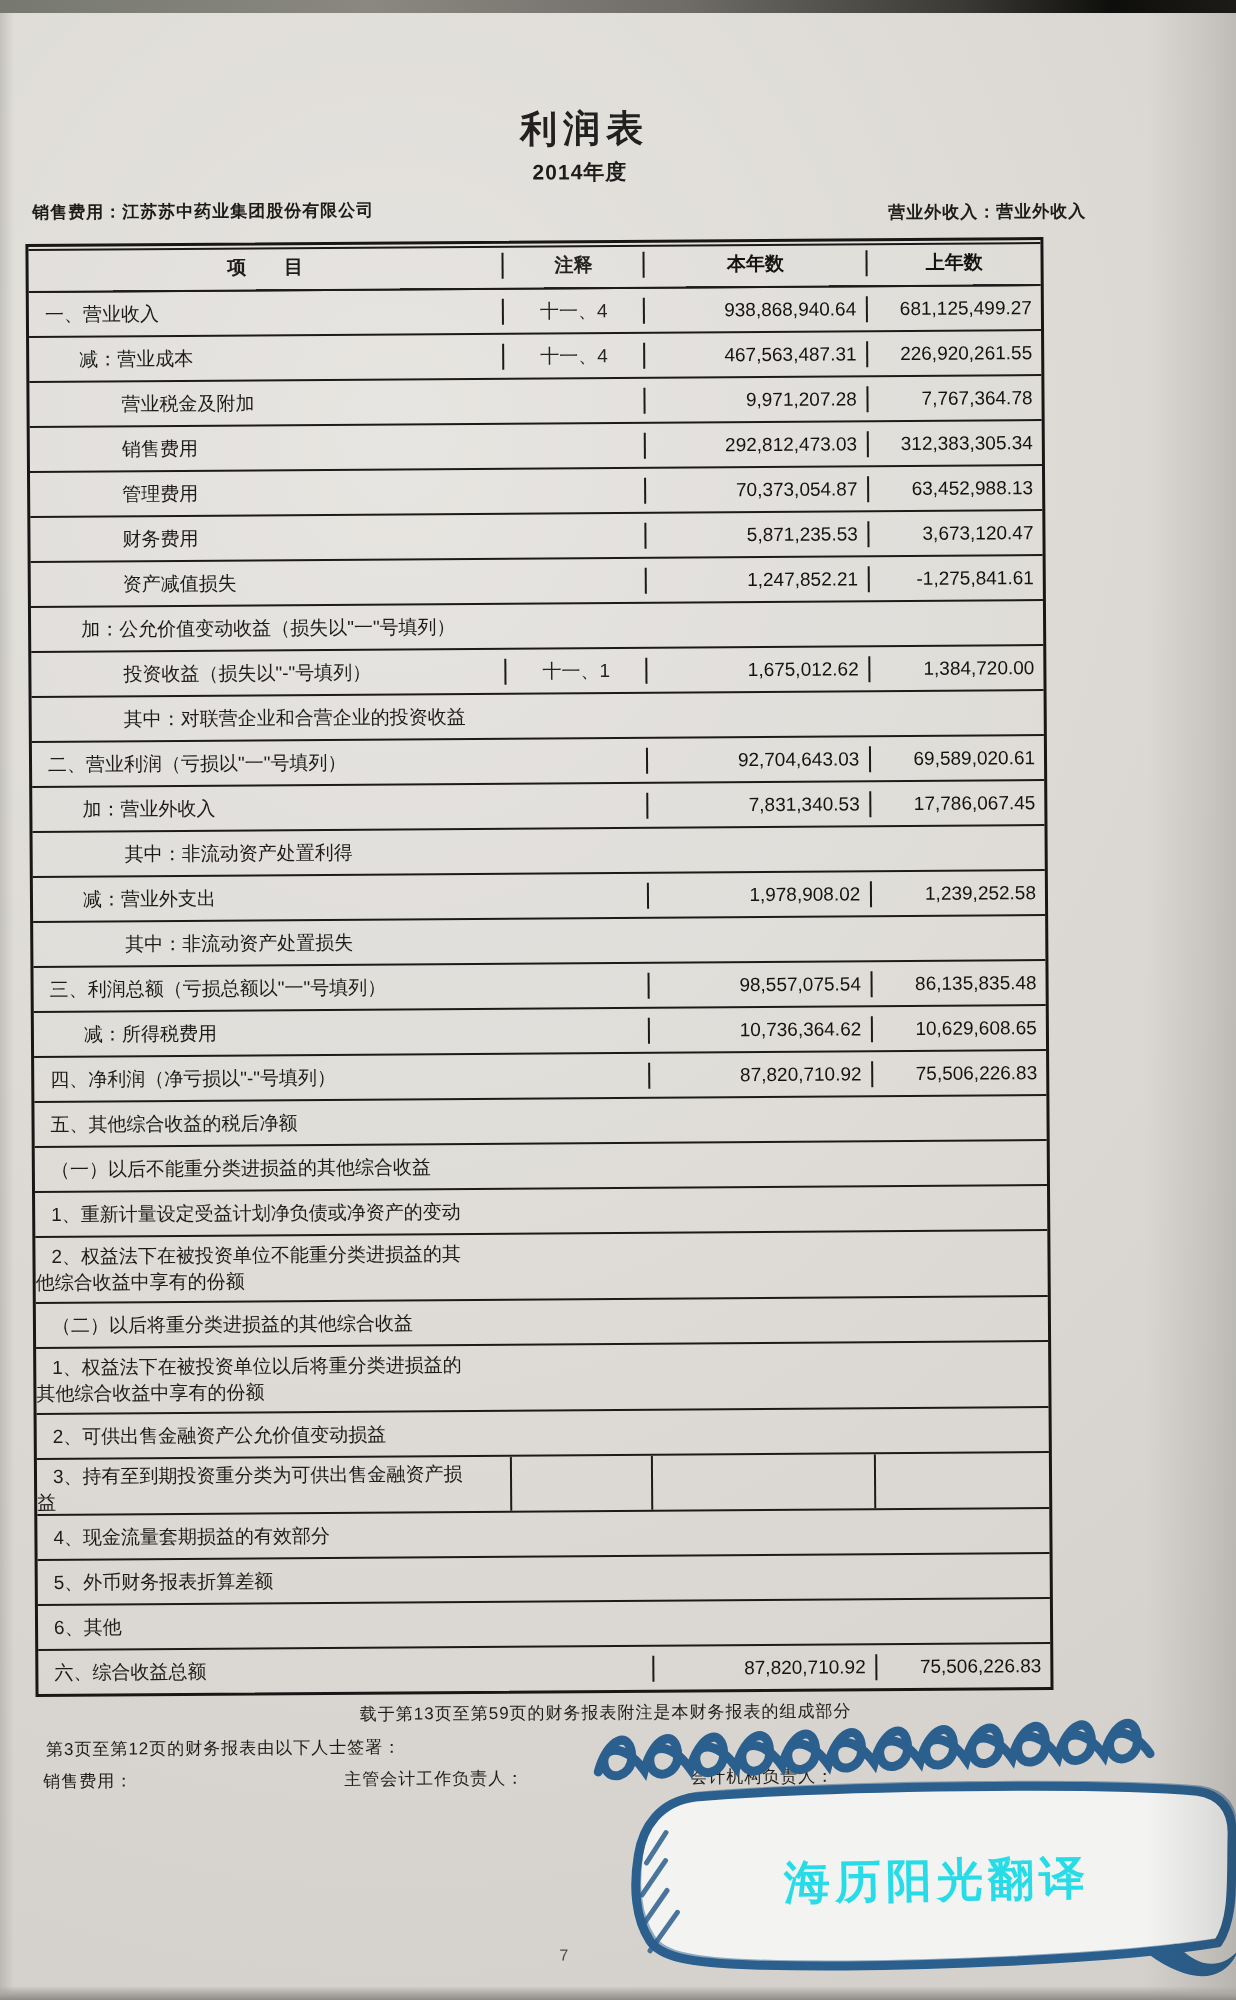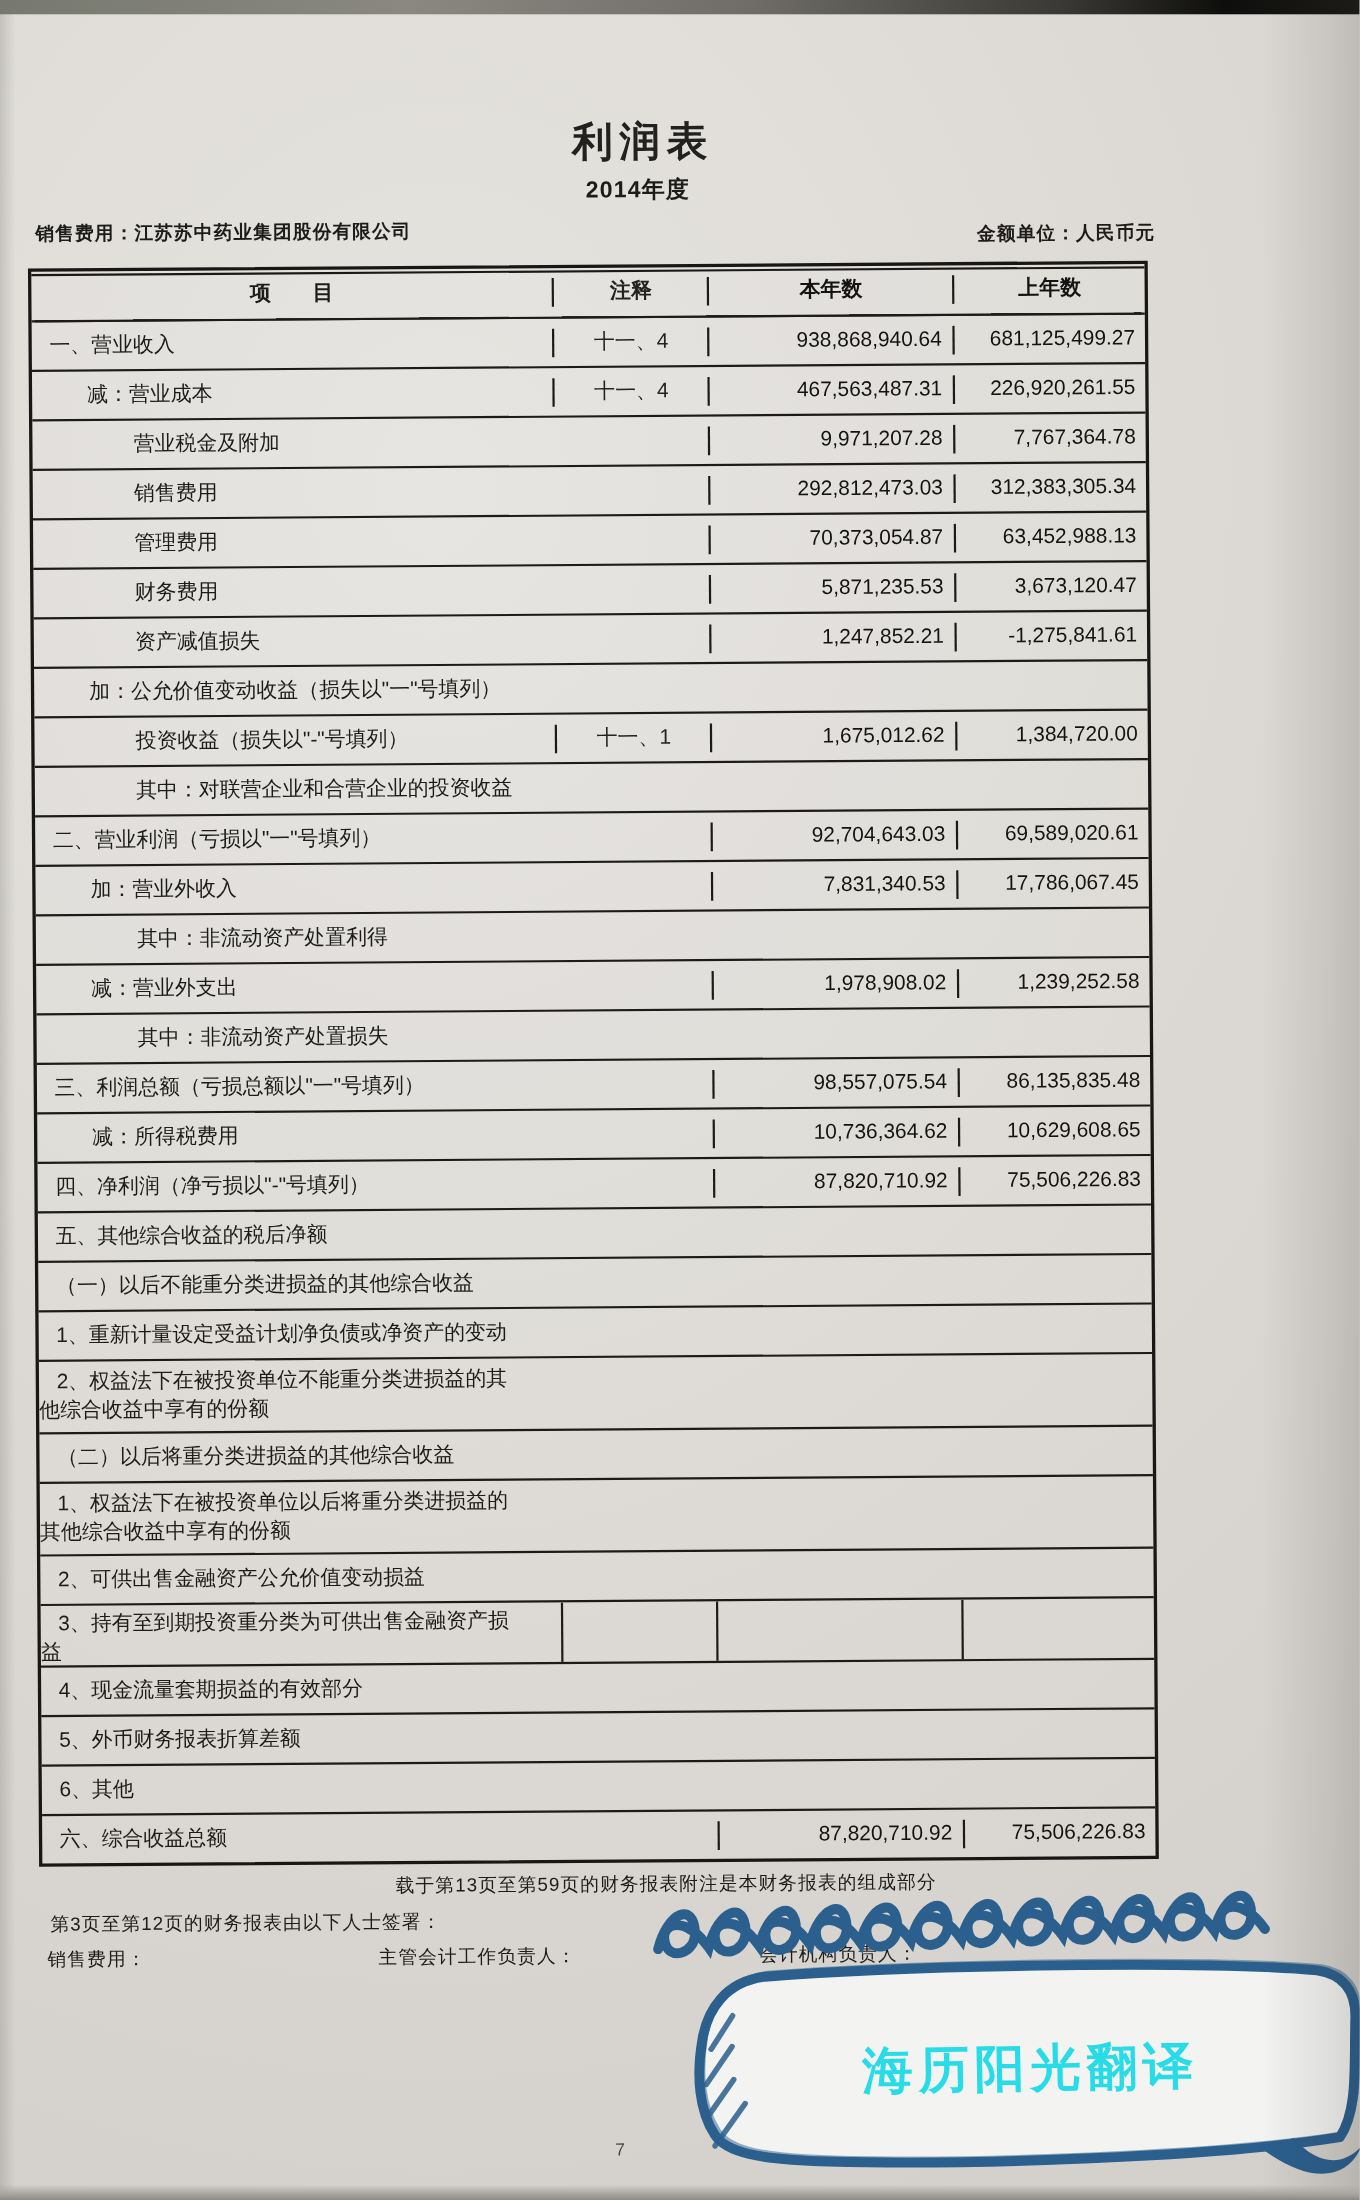--- a/index.html
+++ b/index.html
@@ -88,21 +88,21 @@
 </head>
 <body>
 
 <div class="paper">
   <div class="content">
 
     <div class="report-title">利润表</div>
     <div class="report-period">2014年度</div>
 
     <div class="meta-left"><span>销售费用：</span><span>江苏苏中药业集团股份有限公司</span></div>
-    <div class="meta-right"><span>金额单位：</span><span>人民币元</span></div>
+    <div class="meta-right"><span>营业外收入：</span><span>营业外收入</span></div>
 
     <div class="fin-table">
       <div class="dbl-top"></div>
       <div class="tr header">
         <div class="c c-item">项　　目</div>
         <div class="c c-note">注释</div>
         <div class="c c-cur">本年数</div>
         <div class="c c-prior">上年数</div>
       </div>
       <div id="tbody">

